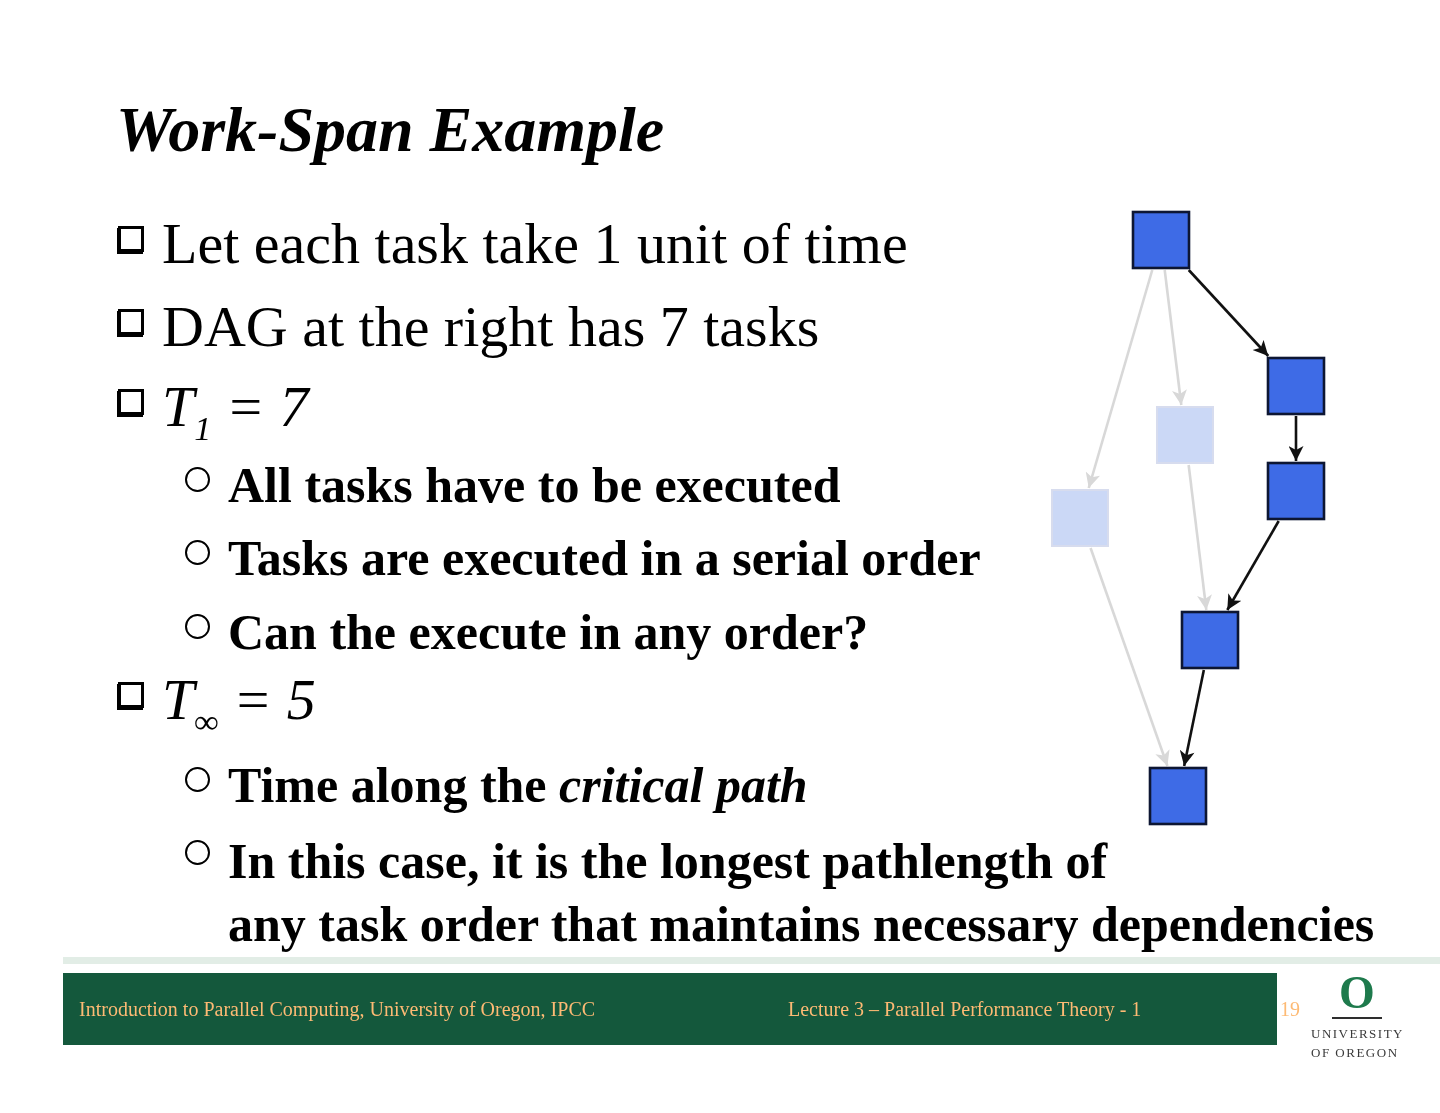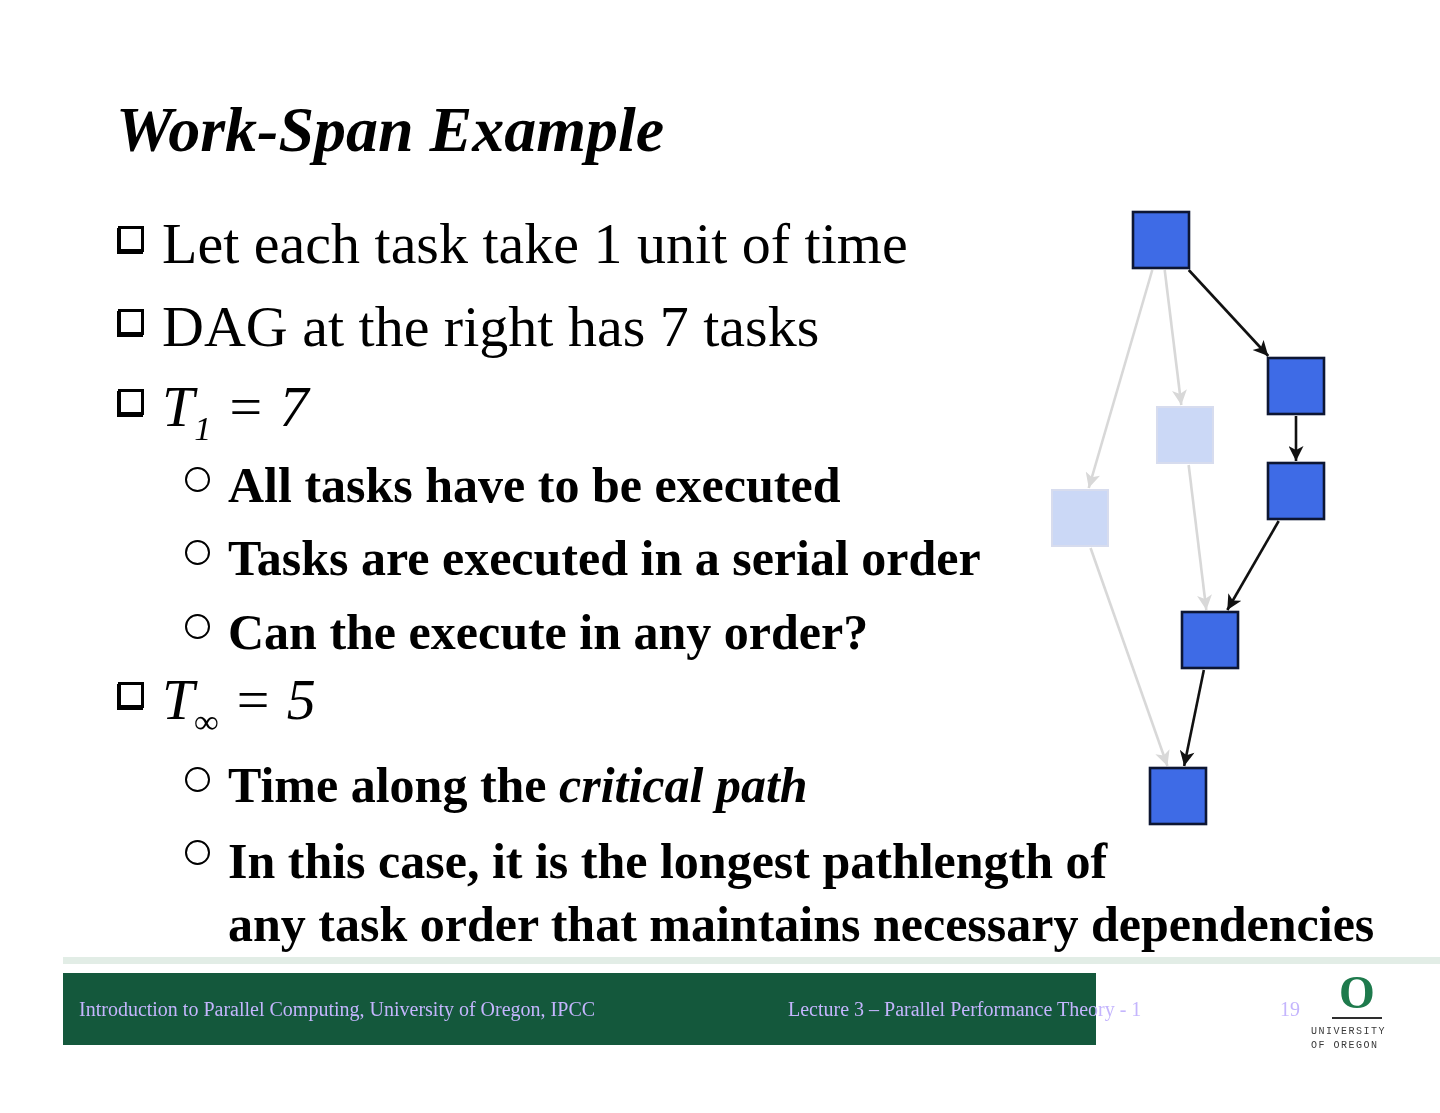--- a/index.html
+++ b/index.html
@@ -30,35 +30,35 @@
   .l2 .txt{margin-left:43px;}
   .math{font-style:italic;}
   .math sub{font-size:34px;line-height:0;vertical-align:-14px;}
   .em{font-style:italic;}
   .twoline{white-space:normal;width:1150px;line-height:63px;}
   
   .dag{position:absolute;left:0;top:0;}
   
   .accent-strip{position:absolute;left:63px;top:957px;width:1377px;height:7px;background:#E2EDE6;}
   .footerbar{
-    position:absolute;left:63px;top:973px;width:1033px;height:72px;
-    background:#14583C;color:#c4b5fd;font-size:20px;line-height:72px;
+    position:absolute;left:63px;top:973px;width:1214px;height:72px;
+    background:#14583C;color:#fdba74;font-size:20px;line-height:72px;
   }
   .footerbar span{position:absolute;top:0;white-space:nowrap;}
   .f-left{left:16px;}
   .f-center{left:725px;}
   .f-page{left:1217px;}
   
   .logo{position:absolute;left:1311px;top:975px;width:90px;color:#3A3A3A;}
   .logo .o{
     display:block;font-size:46px;font-weight:bold;line-height:36px;
     color:#1E7A4C;margin-left:28px;
   }
   .logo .rule{width:50px;border-top:2px solid #2E2E2E;margin:6px 0 0 21px;}
-  .logo .small{font-size:10px;letter-spacing:1.5px;white-space:nowrap;font-family:Liberation Mono, monospace;}
+  .logo .small{font-size:13px;letter-spacing:1.5px;white-space:nowrap;}
   .logo .u1{margin-top:7px;}
   .logo .u2{margin-top:3px;}
 </style>
 </head>
 <body>
 
 <svg class="dag" width="1440" height="1113">
     <defs>
       <marker id="ah-black" viewBox="0 0 10 10" refX="10" refY="5" markerWidth="17" markerHeight="15" orient="auto" markerUnits="userSpaceOnUse">
         <path d="M0,0 L10,5 L0,10 L2.6,5 Z" fill="#111111"></path>

